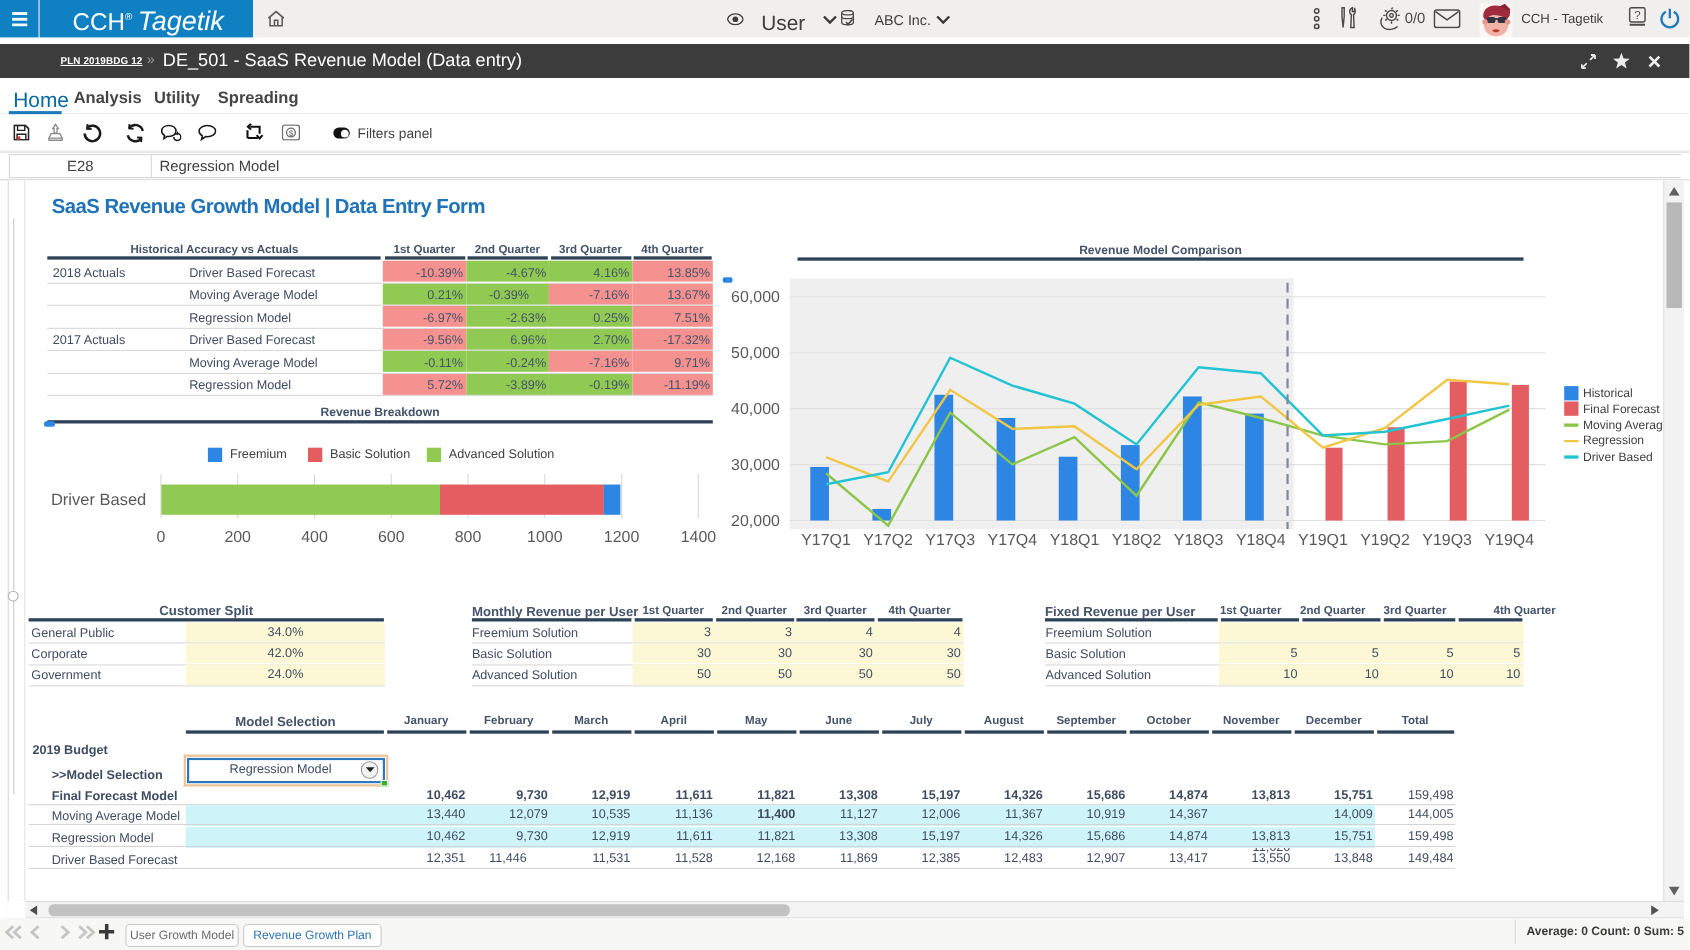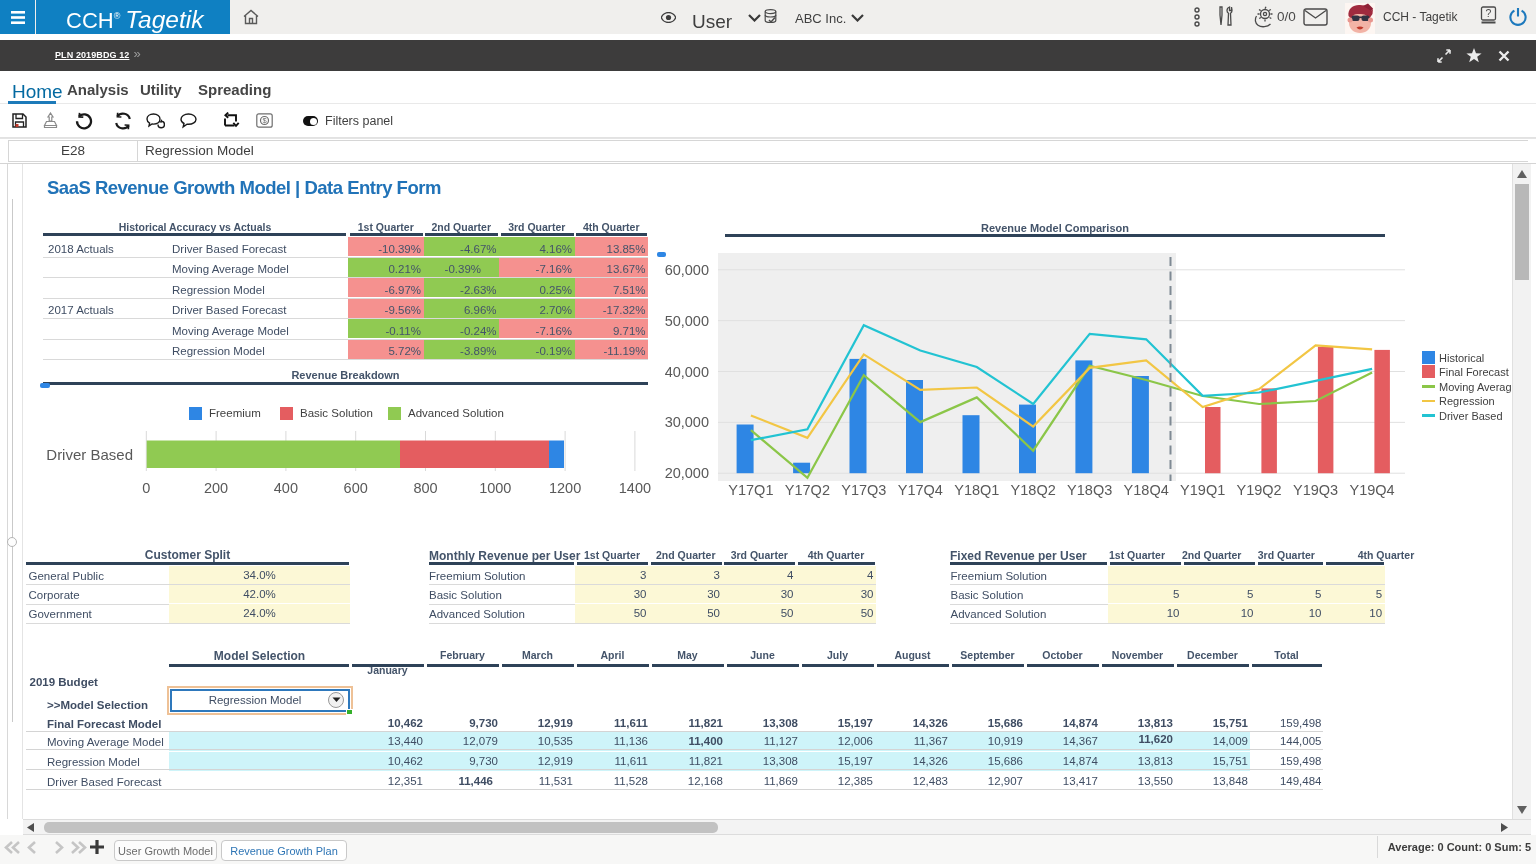--- a/index.html
+++ b/index.html
@@ -86,20 +86,21 @@
  <path d="M1.5 16.5 H15.5" stroke-width="2"></path>
     </svg>
 <svg class="a" style="left:1508px;top:7px" width="20" height="20" viewBox="0 0 20 20" fill="none" stroke="#1d79bd" stroke-width="2.1">
  <path d="M6.4 3.6 A7.6 7.6 0 1 0 13.6 3.6"></path>
       <path d="M10 1 V9.5"></path>
     </svg>
 
 <div class="a" style="left:0;top:40px;width:1536px;height:31px;background:#3d3c3c"></div>
 <div class="a" style="left:55px;top:50px;font-size:9px;color:#fff;text-decoration:underline;font-weight:bold;letter-spacing:0.1px">PLN 2019BDG 12</div>
 <div class="a" style="left:133.5px;top:46px;font-size:13px;color:#9b9b9b">»</div>
+<div class="a" style="left:148px;top:46px;font-size:16.5px;color:#fff">DE_501 - SaaS Revenue Model (Data entry)</div>
 <svg class="a" style="left:1437px;top:49px" width="14" height="14" viewBox="0 0 14 14" fill="none" stroke="#e8e8e8" stroke-width="1.6">
  <path d="M8.5 5.5 L13 1 M13 1 H9.3 M13 1 V4.7 M5.5 8.5 L1 13 M1 13 H4.7 M1 13 V9.3"></path>
     </svg>
 <svg class="a" style="left:1466px;top:48px" width="16" height="15" viewBox="0 0 16 15">
       <path d="M8 0 L10 5.2 L15.6 5.4 L11.2 8.8 L12.8 14.2 L8 11 L3.2 14.2 L4.8 8.8 L0.4 5.4 L6 5.2 Z" fill="#ececec"></path>
     </svg>
 <svg class="a" style="left:1498px;top:50px" width="12" height="12" viewBox="0 0 12 12" stroke="#ececec" stroke-width="2.4">
       <path d="M1.5 1.5 L10.5 10.5 M10.5 1.5 L1.5 10.5"></path>
     </svg>
 
@@ -394,21 +395,21 @@
     <div class="a cel rgt" style="left:1324px;top:587.9px;width:58.09999999999991px">5</div>
     <div class="a" style="left:950px;top:603.6999999999999px;width:434.6px;height:1px;background:#dadada"></div>
     <div class="a" style="left:1108px;top:604.3px;width:276.6px;height:18.6px;background:#fcf8d6"></div>
     <div class="a cel" style="left:950.5px;top:608.3px">Advanced Solution</div>
     <div class="a cel rgt" style="left:1108px;top:607.3px;width:71.5px">10</div>
     <div class="a cel rgt" style="left:1182px;top:607.3px;width:71.5px">10</div>
     <div class="a cel rgt" style="left:1256px;top:607.3px;width:65.5px">10</div>
     <div class="a cel rgt" style="left:1324px;top:607.3px;width:58.09999999999991px">10</div>
     <div class="a" style="left:950px;top:623.0999999999999px;width:434.6px;height:1px;background:#dadada"></div>
     <div class="a nav ctr" style="left:169px;top:649px;width:181px;font-size:12px">Model Selection</div>
-    <div class="a nav ctr" style="left:350px;top:664px;width:75px">January</div>
+    <div class="a nav ctr" style="left:350px;top:649px;width:75px">January</div>
     <div class="a nav ctr" style="left:425px;top:649px;width:75px">February</div>
     <div class="a nav ctr" style="left:500px;top:649px;width:75px">March</div>
     <div class="a nav ctr" style="left:575px;top:649px;width:75px">April</div>
     <div class="a nav ctr" style="left:650px;top:649px;width:75px">May</div>
     <div class="a nav ctr" style="left:725px;top:649px;width:75px">June</div>
     <div class="a nav ctr" style="left:800px;top:649px;width:75px">July</div>
     <div class="a nav ctr" style="left:875px;top:649px;width:75px">August</div>
     <div class="a nav ctr" style="left:950px;top:649px;width:75px">September</div>
     <div class="a nav ctr" style="left:1025px;top:649px;width:75px">October</div>
     <div class="a nav ctr" style="left:1100px;top:649px;width:75px">November</div>
@@ -458,21 +459,21 @@
     <div class="a cel rgt" style="left:350px;top:735.0px;width:73px;font-weight:normal">13,440</div>
     <div class="a cel rgt" style="left:425px;top:735.0px;width:73px;font-weight:normal">12,079</div>
     <div class="a cel rgt" style="left:500px;top:735.0px;width:73px;font-weight:normal">10,535</div>
     <div class="a cel rgt" style="left:575px;top:735.0px;width:73px;font-weight:normal">11,136</div>
     <div class="a cel rgt" style="left:650px;top:735.0px;width:73px;font-weight:bold">11,400</div>
     <div class="a cel rgt" style="left:725px;top:735.0px;width:73px;font-weight:normal">11,127</div>
     <div class="a cel rgt" style="left:800px;top:735.0px;width:73px;font-weight:normal">12,006</div>
     <div class="a cel rgt" style="left:875px;top:735.0px;width:73px;font-weight:normal">11,367</div>
     <div class="a cel rgt" style="left:950px;top:735.0px;width:73px;font-weight:normal">10,919</div>
     <div class="a cel rgt" style="left:1025px;top:735.0px;width:73px;font-weight:normal">14,367</div>
-    <div class="a cel rgt" style="left:1100px;top:733px;width:73px;font-weight:bold">11,620</div>
+    <div class="a cel rgt" style="left:1100px;top:765px;width:73px;font-weight:normal">11,620</div>
     <div class="a cel rgt" style="left:1175px;top:735.0px;width:73px;font-weight:normal">14,009</div>
     <div class="a cel rgt" style="left:1250px;top:735.0px;width:71.5px">144,005</div>
     <div class="a" style="left:26px;top:749.0px;width:1296.5px;height:1px;background:#d4d4d4"></div>
     <div class="a" style="left:169px;top:751.5px;width:1081px;height:19px;background:#cef4f9"></div>
     <div class="a cel" style="left:47px;top:755.5px;font-weight:normal">Regression Model</div>
     <div class="a cel rgt" style="left:350px;top:755.0px;width:73px;font-weight:normal">10,462</div>
     <div class="a cel rgt" style="left:425px;top:755.0px;width:73px;font-weight:normal">9,730</div>
     <div class="a cel rgt" style="left:500px;top:755.0px;width:73px;font-weight:normal">12,919</div>
     <div class="a cel rgt" style="left:575px;top:755.0px;width:73px;font-weight:normal">11,611</div>
     <div class="a cel rgt" style="left:650px;top:755.0px;width:73px;font-weight:normal">11,821</div>
@@ -480,21 +481,21 @@
     <div class="a cel rgt" style="left:800px;top:755.0px;width:73px;font-weight:normal">15,197</div>
     <div class="a cel rgt" style="left:875px;top:755.0px;width:73px;font-weight:normal">14,326</div>
     <div class="a cel rgt" style="left:950px;top:755.0px;width:73px;font-weight:normal">15,686</div>
     <div class="a cel rgt" style="left:1025px;top:755.0px;width:73px;font-weight:normal">14,874</div>
     <div class="a cel rgt" style="left:1100px;top:755.0px;width:73px;font-weight:normal">13,813</div>
     <div class="a cel rgt" style="left:1175px;top:755.0px;width:73px;font-weight:normal">15,751</div>
     <div class="a cel rgt" style="left:1250px;top:755.0px;width:71.5px">159,498</div>
     <div class="a" style="left:26px;top:769.0px;width:1296.5px;height:1px;background:#d4d4d4"></div>
     <div class="a cel" style="left:47px;top:775.5px;font-weight:normal">Driver Based Forecast</div>
     <div class="a cel rgt" style="left:350px;top:775.0px;width:73px;font-weight:normal">12,351</div>
-    <div class="a cel rgt" style="left:420px;top:775.0px;width:73px;font-weight:bold">11,446</div>
+    <div class="a cel rgt" style="left:406px;top:775.0px;width:73px;font-weight:normal">11,446</div>
     <div class="a cel rgt" style="left:500px;top:775.0px;width:73px;font-weight:normal">11,531</div>
     <div class="a cel rgt" style="left:575px;top:775.0px;width:73px;font-weight:normal">11,528</div>
     <div class="a cel rgt" style="left:650px;top:775.0px;width:73px;font-weight:normal">12,168</div>
     <div class="a cel rgt" style="left:725px;top:775.0px;width:73px;font-weight:normal">11,869</div>
     <div class="a cel rgt" style="left:800px;top:775.0px;width:73px;font-weight:normal">12,385</div>
     <div class="a cel rgt" style="left:875px;top:775.0px;width:73px;font-weight:normal">12,483</div>
     <div class="a cel rgt" style="left:950px;top:775.0px;width:73px;font-weight:normal">12,907</div>
     <div class="a cel rgt" style="left:1025px;top:775.0px;width:73px;font-weight:normal">13,417</div>
     <div class="a cel rgt" style="left:1100px;top:775.0px;width:73px;font-weight:normal">13,550</div>
     <div class="a cel rgt" style="left:1175px;top:775.0px;width:73px;font-weight:normal">13,848</div>

